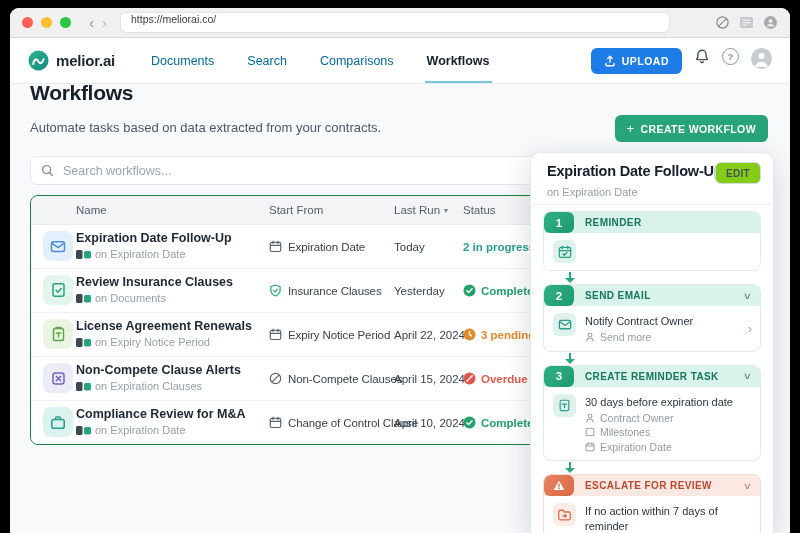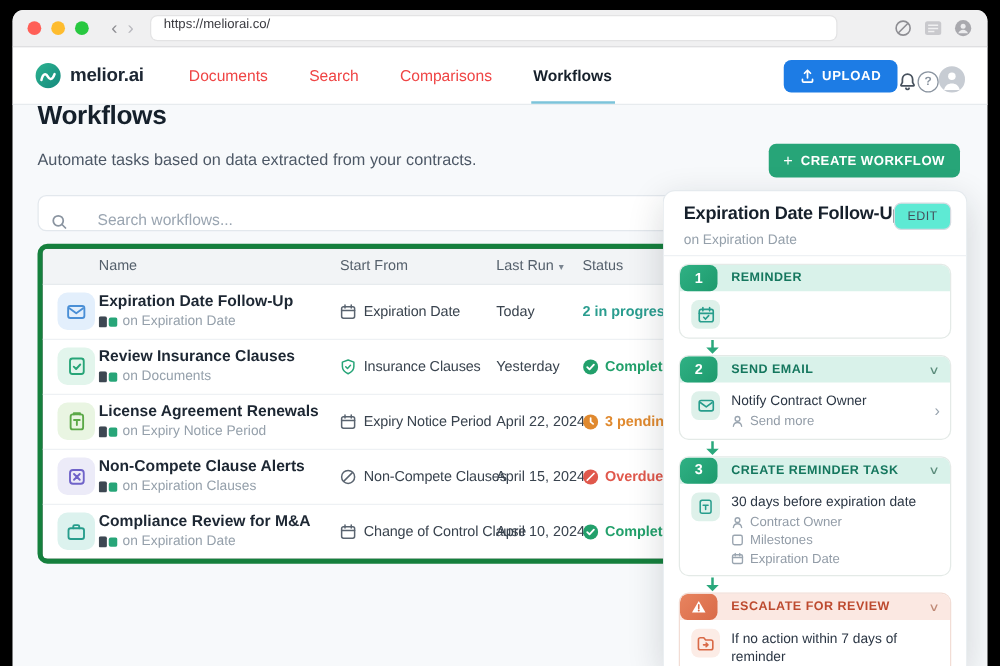--- a/index.html
+++ b/index.html
@@ -21,47 +21,47 @@
   .urlbar{margin-left:14px;width:548px;height:19px;background:#fff;border-radius:5px;display:flex;align-items:flex-start;
           padding:0 10px;box-sizing:border-box;font-size:10.5px;color:#3a3a40;box-shadow:0 0 0 1px rgba(0,0,0,.05)}
   .chrome-right{margin-left:auto;display:flex;align-items:center;gap:9px}
 
   
   .nav{height:46px;background:#fff;border-bottom:1px solid #e7ebee;display:flex;align-items:center;
        padding:0 18px;box-sizing:border-box}
   .brand{display:flex;align-items:center;gap:7px}
   .brand-text{font-size:15px;font-weight:700;color:#1d2733;letter-spacing:-.2px}
   .nav-links{display:flex;margin-left:36px;gap:33px;height:100%}
-  .nav-link{font-size:12.5px;color:#ef4444;position:relative;display:flex;align-items:center;height:100%;cursor:pointer}
+  .nav-link{font-size:12.5px;color:#0369a1;position:relative;display:flex;align-items:center;height:100%;cursor:pointer}
   .nav-link.active{font-weight:700;color:#16202b}
   .nav-link.active::after{content:"";position:absolute;left:-2px;right:-2px;bottom:0;height:2px;
                           background:var(--active-underline,#7cc4da)}
-  .nav-right{margin-left:auto;display:flex;align-items:flex-end;gap:0}
+  .nav-right{margin-left:auto;display:flex;align-items:flex-start;gap:12px}
   .upload-btn{background:var(--upload-blue,#1d7ce5);color:#fff;font-size:10.5px;font-weight:700;letter-spacing:.5px;
               border:none;border-radius:6px;height:26px;padding:0 13px;display:flex;align-items:center;gap:6px;cursor:pointer}
   .help-circle{width:15px;height:15px;border:1.4px solid #8a94a0;border-radius:50%;color:#8a94a0;font-size:9.5px;
                font-weight:700;display:flex;align-items:center;justify-content:center}
   .avatar{width:21px;height:21px;border-radius:50%;background:#c7ccd3;display:flex;align-items:flex-end;justify-content:center;overflow:hidden}
 
   
   .content{position:absolute;left:0;right:0;top:63px;bottom:0}
   .h1{position:absolute;left:20px;top:10px;font-size:21px;font-weight:700;color:#15202b;letter-spacing:-.3px}
   .subtitle{position:absolute;left:20px;top:49px;font-size:13px;color:#4d5866}
   .create-btn{position:absolute;right:22px;top:44px;height:27px;background:var(--create-green,#27a578);color:#fff;
               border:none;border-radius:6px;font-size:10.5px;font-weight:700;letter-spacing:.4px;padding:0 12px;
               display:flex;align-items:center;gap:6px;cursor:pointer}
   .create-btn .plus{font-size:13px;font-weight:400;margin-top:-1px}
 
   .searchbox{position:absolute;left:20px;right:20px;top:85px;height:29px;background:#fff;border:1px solid #e3e8ed;
-             border-radius:7px;display:flex;align-items:flex-end;padding:0 10px;box-sizing:border-box;gap:22px}
+             border-radius:7px;display:flex;align-items:center;padding:0 10px;box-sizing:border-box;gap:7px}
   .searchbox input{border:none;outline:none;flex:1;font-size:12.5px;color:#3a4450;font-family:inherit;background:transparent}
   .searchbox input::placeholder{color:#9aa5b1}
 
   
-  .table{position:absolute;left:20px;right:20px;top:124px;background:#14532d;border:4px solid #15803d;border-radius:8px;overflow:hidden}
+  .table{position:absolute;left:20px;right:20px;top:124px;background:#c4b5fd;border:1px solid #15803d;border-radius:8px;overflow:hidden}
   .thead{height:28px;background:#f2f4f6;border-bottom:1px solid #e7ebee;position:relative;font-size:11.5px;color:#55606c}
   .th{position:absolute;top:0;height:28px;display:flex;align-items:center;gap:4px}
   .th.c-name{left:45px}.th.c-start{left:238px}.th.c-last{left:363px;cursor:pointer}.th.c-status{left:432px}
   .sort{font-size:8px;color:#7a8490}
   .trow{height:43px;border-bottom:1px solid #eef1f4;position:relative;background:#fff;cursor:pointer}
   .trow:last-child{border-bottom:none}
   .ricon{position:absolute;left:12px;top:6px;width:30px;height:30px;border-radius:8px;display:flex;align-items:center;justify-content:center}
   .ricon.blue{background:#e3effc}.ricon.green{background:#e2f5ec}.ricon.lime{background:#e9f5e2}
   .ricon.purple{background:#ecebf8}.ricon.teal{background:#dcf2ee}
   .rtitle{position:absolute;left:45px;top:6px;font-size:12.5px;font-weight:700;color:#1d2733;white-space:nowrap}
@@ -74,21 +74,21 @@
   .rstatus.inprogress{color:var(--in-progress,#2a9d8f)}
   .rstatus.complete{color:var(--complete,#22a06b)}
   .rstatus.pending{color:var(--pending,#e0892e)}
   .rstatus.overdue{color:var(--overdue,#e0584c)}
 
   
   .panel{position:absolute;left:520px;top:81px;width:244px;bottom:0;background:#fff;border:1px solid #e5eaee;border-bottom:none;
          border-radius:10px 10px 0 0;box-shadow:0 8px 28px rgba(20,30,40,.16);box-sizing:border-box;z-index:5}
   .p-title{position:absolute;left:16px;top:10px;font-size:14.5px;font-weight:700;color:#16202b;letter-spacing:-.2px}
   .p-edit{position:absolute;right:12px;top:9px;height:22px;padding:0 10px;border:1px solid #d5dbe1;border-radius:6px;
-          background:#5eead4;font-size:10px;font-weight:400;color:#46505c;letter-spacing:.3px;cursor:pointer}
+          background:#84cc16;font-size:10px;font-weight:700;color:#46505c;letter-spacing:.3px;cursor:pointer}
   .p-sub{position:absolute;left:16px;top:33px;font-size:11px;color:#95a0ab}
   .p-div{position:absolute;left:0;right:0;top:51px;height:1px;background:#eef1f4}
   .steps{position:absolute;left:12px;right:12px;top:58px}
 
   .step{border:1px solid #e4eae7;border-radius:8px;background:#fff;overflow:hidden}
   .step-head{height:21px;background:var(--step-band,#d9f2ea);display:flex;align-items:center;position:relative;cursor:pointer}
   .badge{width:30px;height:21px;border-radius:6px;background:linear-gradient(135deg,#2fb184,#1e9a6d);color:#fff;
          font-size:11.5px;font-weight:700;display:flex;align-items:center;justify-content:center;flex:0 0 30px}
   .step-label{margin-left:11px;font-size:10px;font-weight:700;color:var(--step-text,#15775e);letter-spacing:.4px}
   .head-chev{position:absolute;right:9px;font-size:9px;color:#5c8d7c;transform:scaleX(1.4)}

